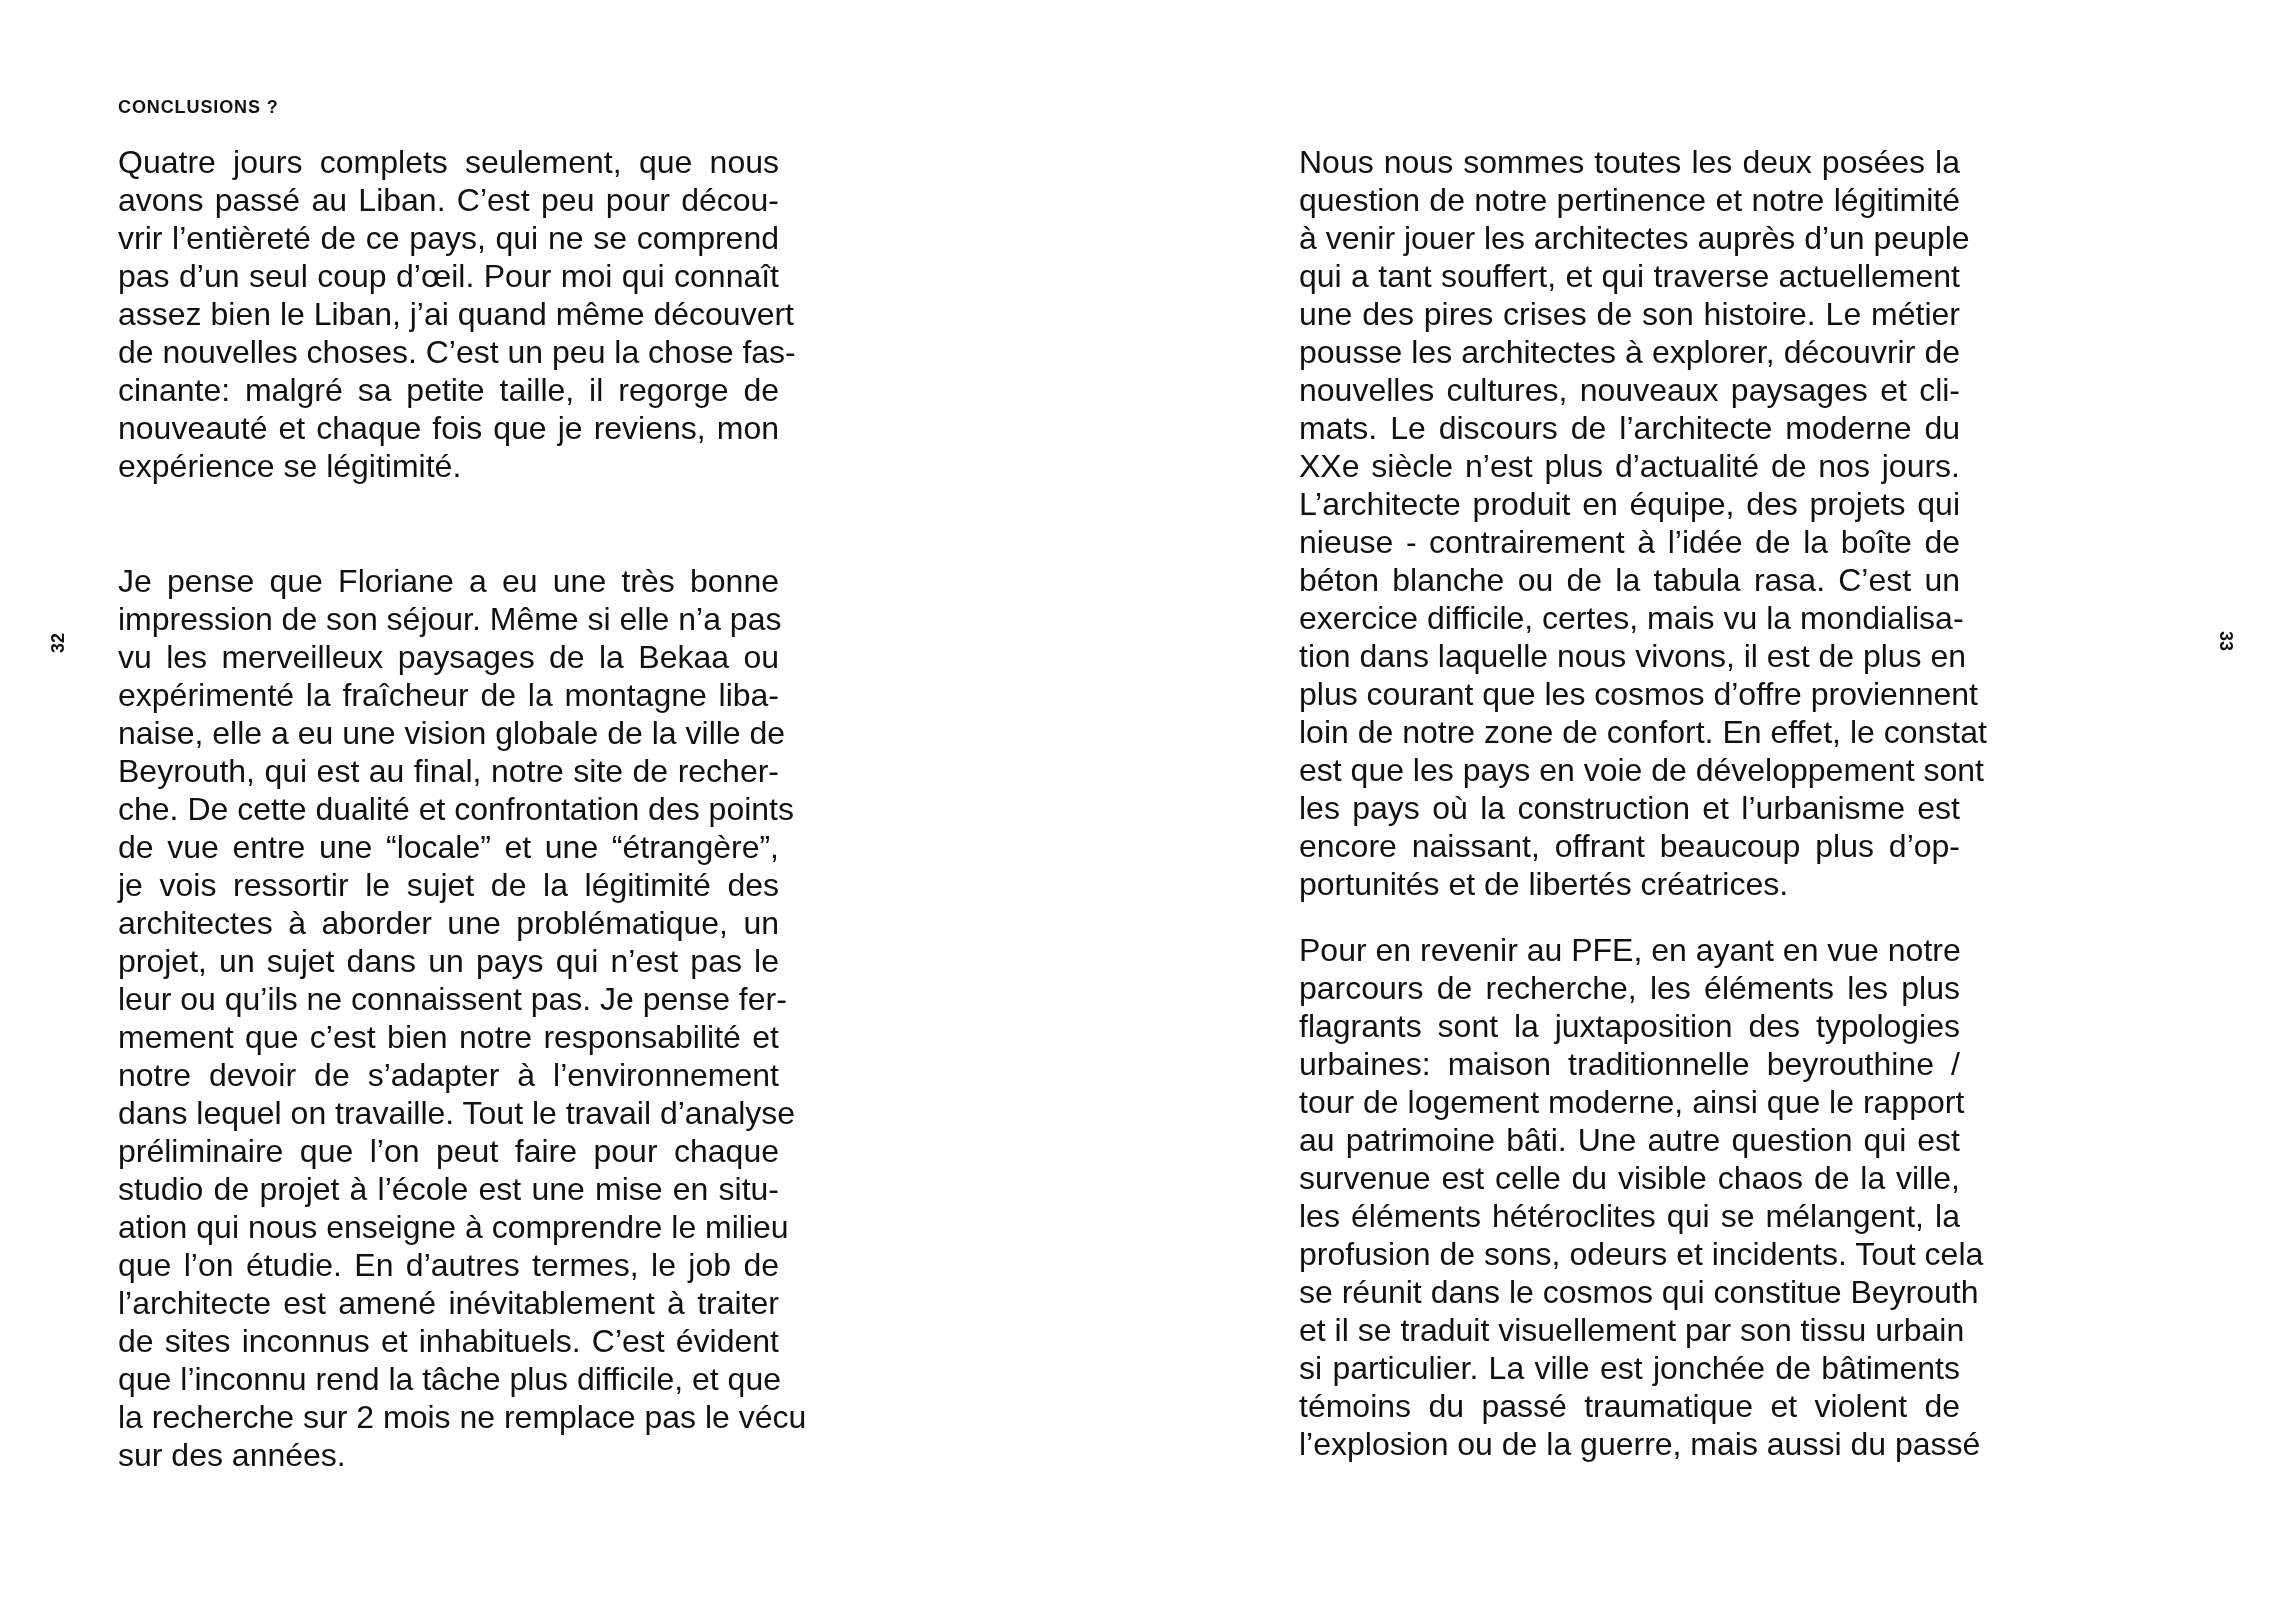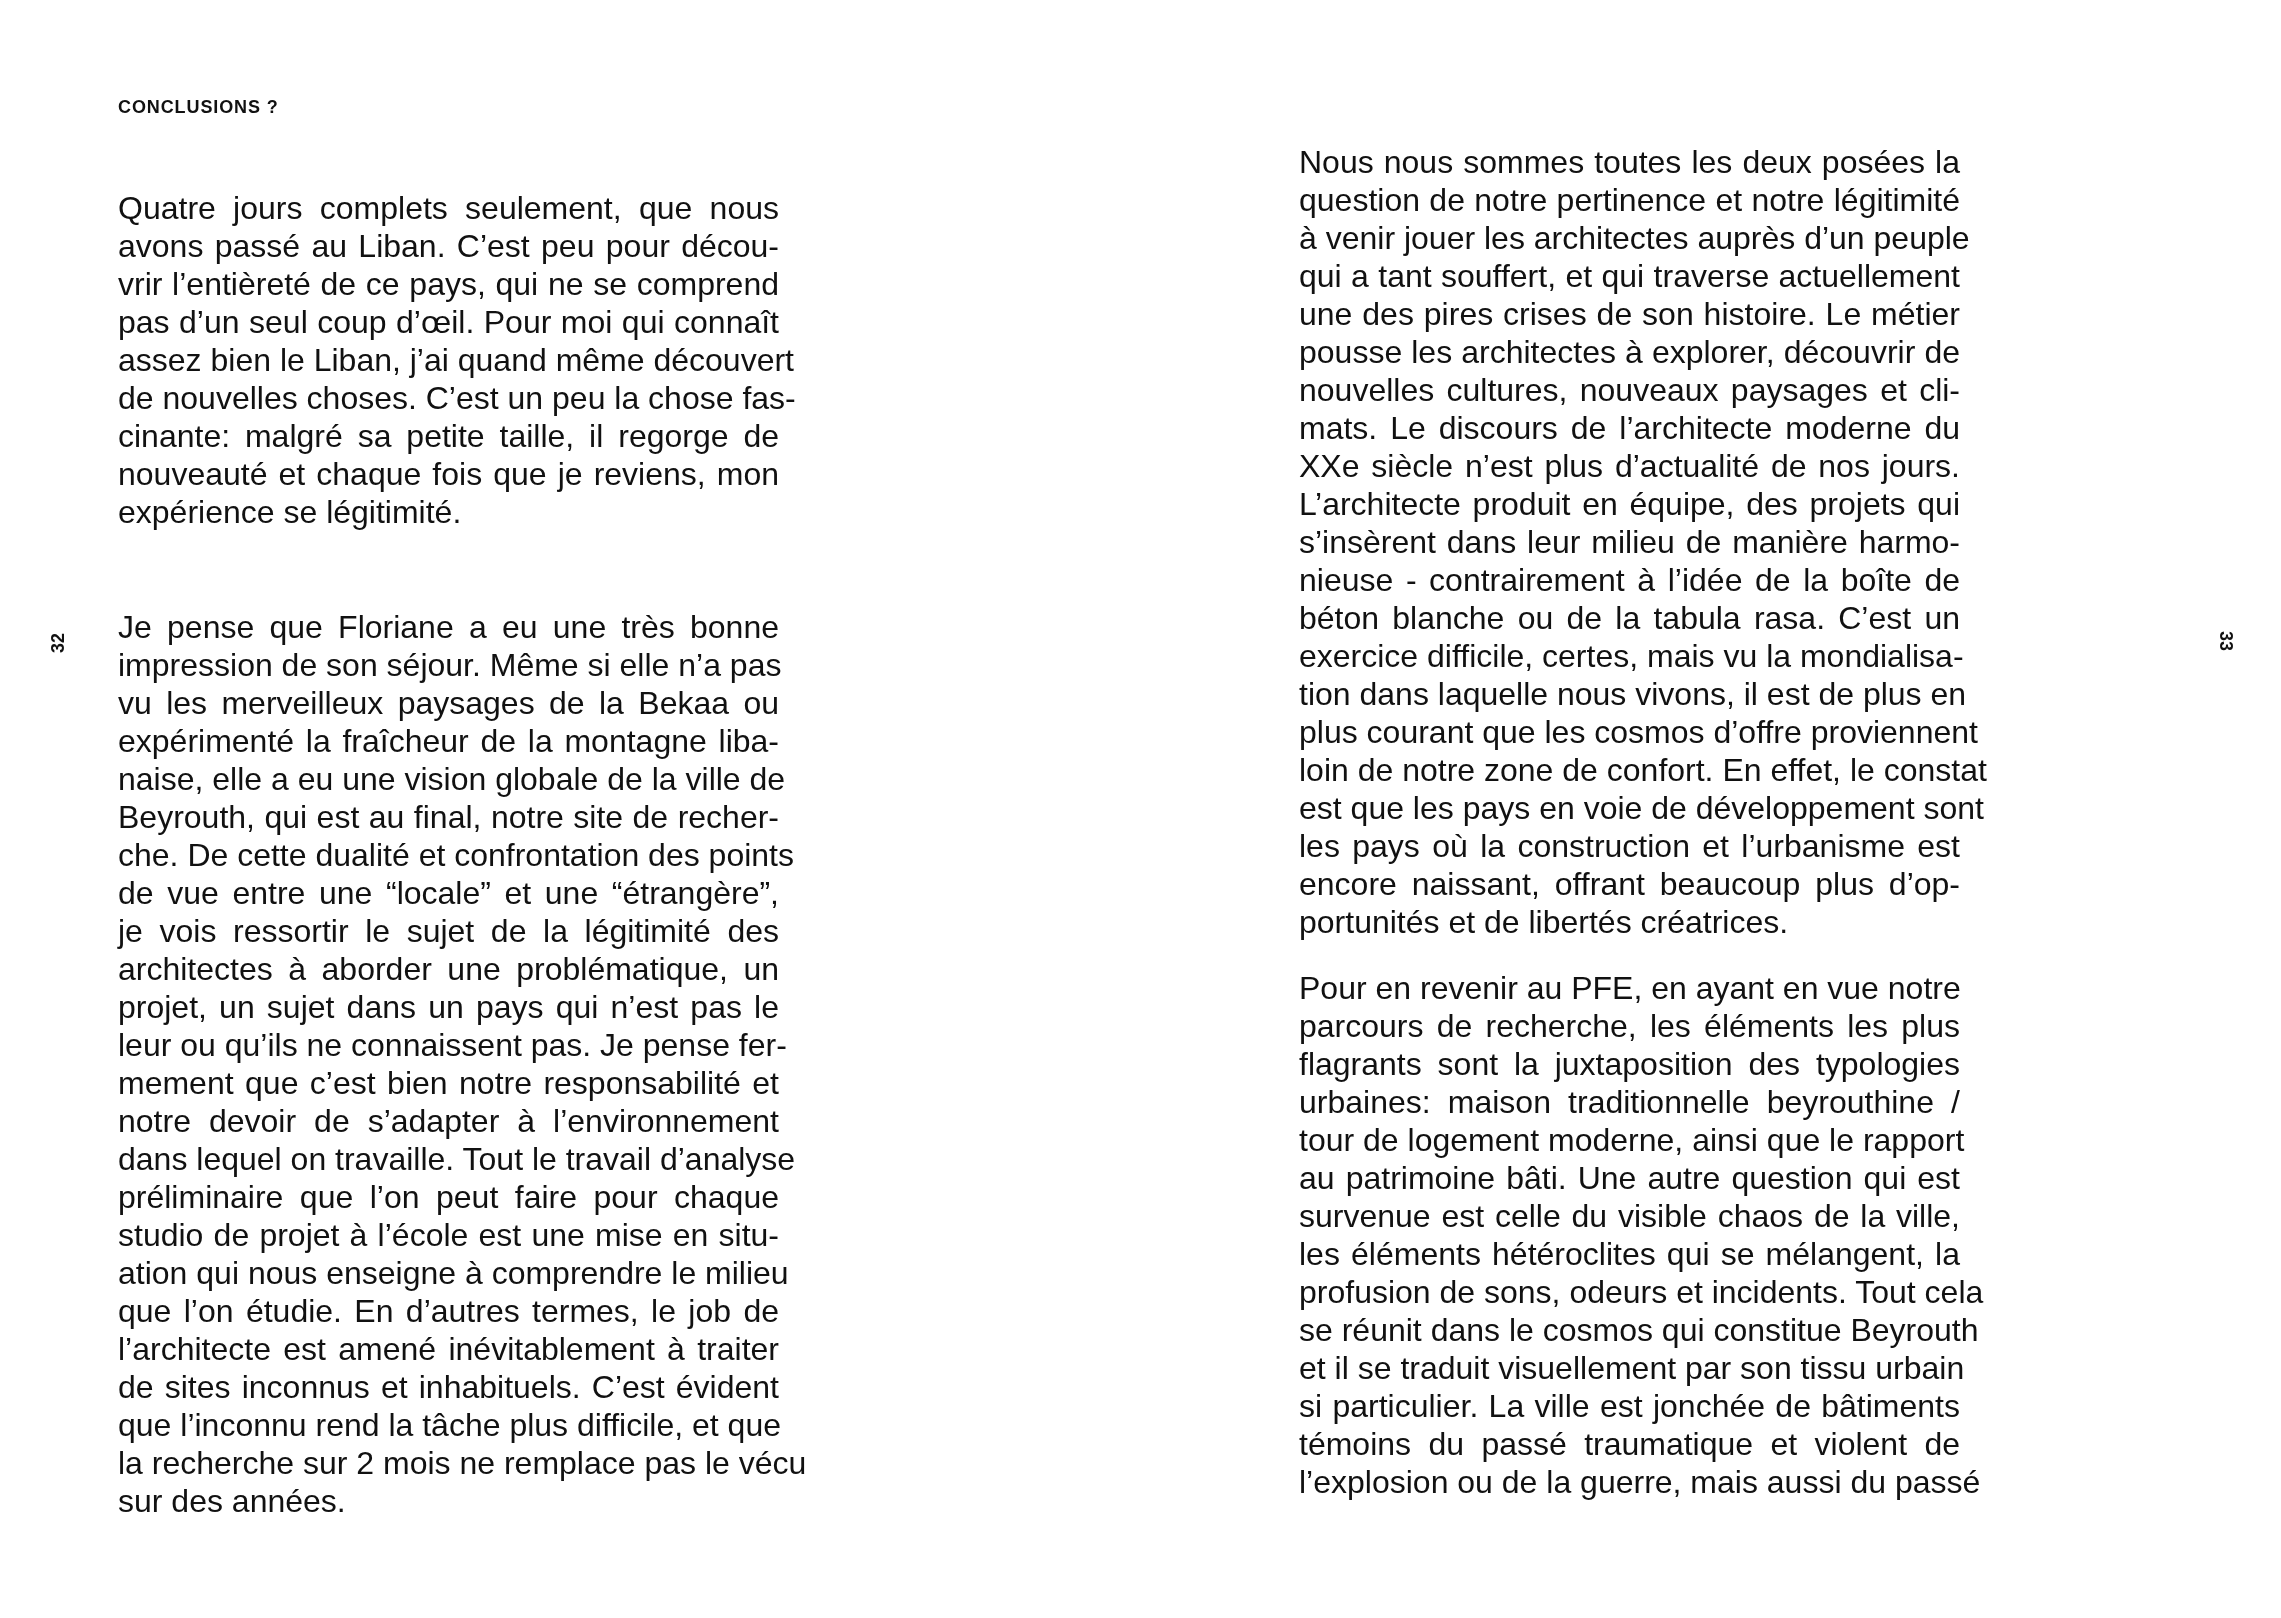--- a/index.html
+++ b/index.html
@@ -4,21 +4,21 @@
 <style>
   html, body { margin: 0; padding: 0; background: #ffffff; }
   body { width: 2281px; height: 1618px; position: relative; overflow: hidden;
          font-family: "Liberation Sans", "DejaVu Sans", sans-serif; color: #111111; }
   .page { position: absolute; top: 0; height: 1389px; width: 1141px; }
   .page-left { left: 0; }
   .page-right { left: 1141px; }
   .running-head { position: absolute; left: 118px; top: 98px; font-size: 18px; font-weight: bold;
                   letter-spacing: 0.9px; line-height: 19.6px; }
   .column { position: absolute; width: 661px; font-size: 32px; line-height: 38px; }
-  .column-left { left: 118px; top: 143px; margin-top: 46px; }
+  .column-left { left: 118px; top: 143px; }
   .column-right { left: 158px; top: 143px; }
   .para { margin: 0; }
   .line { display: block; text-align: justify; text-align-last: justify; white-space: nowrap;
           height: 38px; overflow: visible; }
   .line.last { text-align-last: left; }
   .gap-left { height: 77px; }
   .gap-right { height: 28px; }
   .folio { position: absolute; font-size: 18px; font-weight: bold; line-height: 18px; }
   .folio-left { left: 45px; top: 634px; transform: rotate(-90deg); transform-origin: center; width: 25px; text-align: center; }
   .folio-right { left: 1072px; top: 632px; transform: rotate(90deg); transform-origin: center; width: 25px; text-align: center; }
@@ -77,21 +77,20 @@
         <span class="line">Nous nous sommes toutes les deux posées la</span>
         <span class="line">question de notre pertinence et notre légitimité</span>
         <span class="line">à venir jouer les architectes auprès d’un peuple</span>
         <span class="line">qui a tant souffert, et qui traverse actuellement</span>
         <span class="line">une des pires crises de son histoire. Le métier</span>
         <span class="line">pousse les architectes à explorer, découvrir de</span>
         <span class="line">nouvelles cultures, nouveaux paysages et cli-</span>
         <span class="line">mats. Le discours de l’architecte moderne du</span>
         <span class="line">XXe siècle n’est plus d’actualité de nos jours.</span>
         <span class="line">L’architecte produit en équipe, des projets qui</span>
-        <span class="line">s’insèrent dans leur milieu de manière harmo-</span>
         <span class="line">nieuse - contrairement à l’idée de la boîte de</span>
         <span class="line">béton blanche ou de la tabula rasa. C’est un</span>
         <span class="line">exercice difficile, certes, mais vu la mondialisa-</span>
         <span class="line">tion dans laquelle nous vivons, il est de plus en</span>
         <span class="line">plus courant que les cosmos d’offre proviennent</span>
         <span class="line">loin de notre zone de confort. En effet, le constat</span>
         <span class="line">est que les pays en voie de développement sont</span>
         <span class="line">les pays où la construction et l’urbanisme est</span>
         <span class="line">encore naissant, offrant beaucoup plus d’op-</span>
         <span class="line last">portunités et de libertés créatrices.</span>

